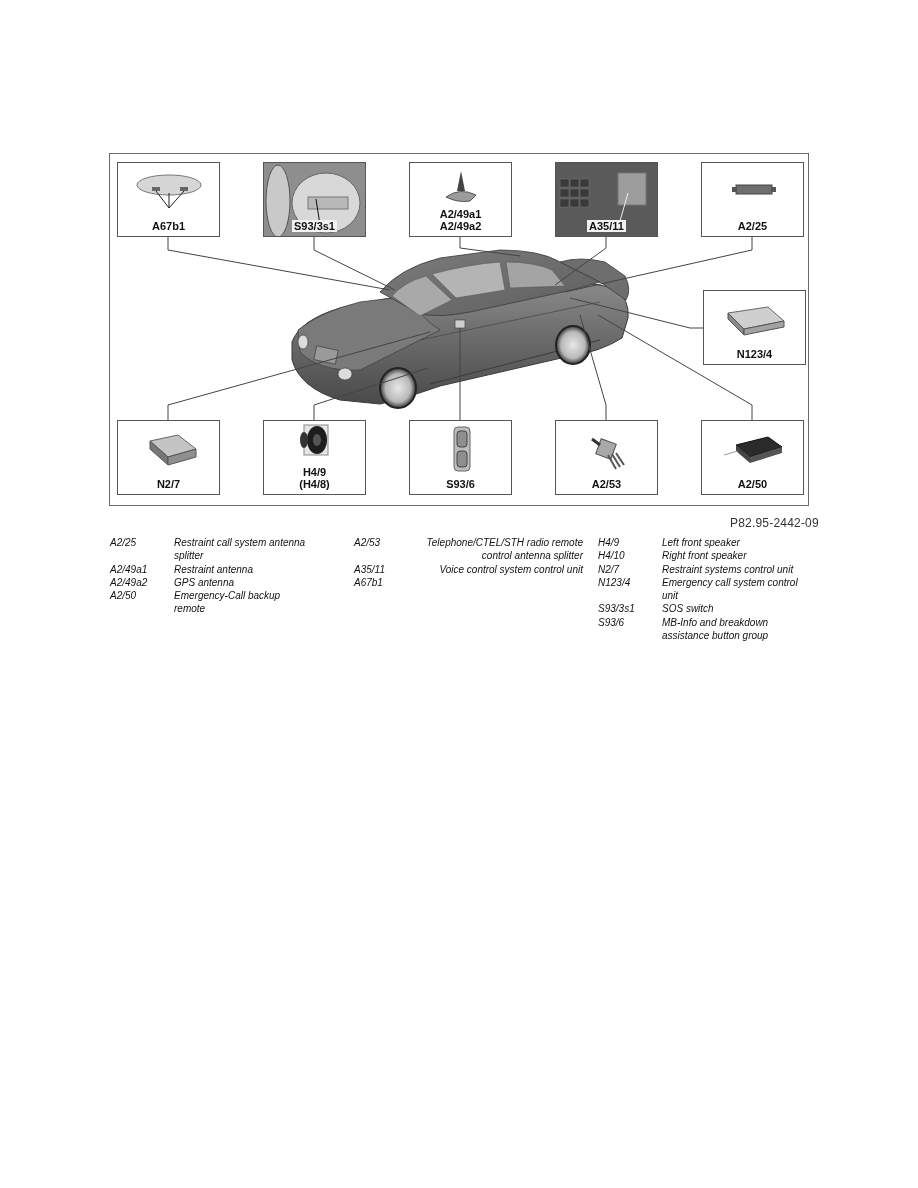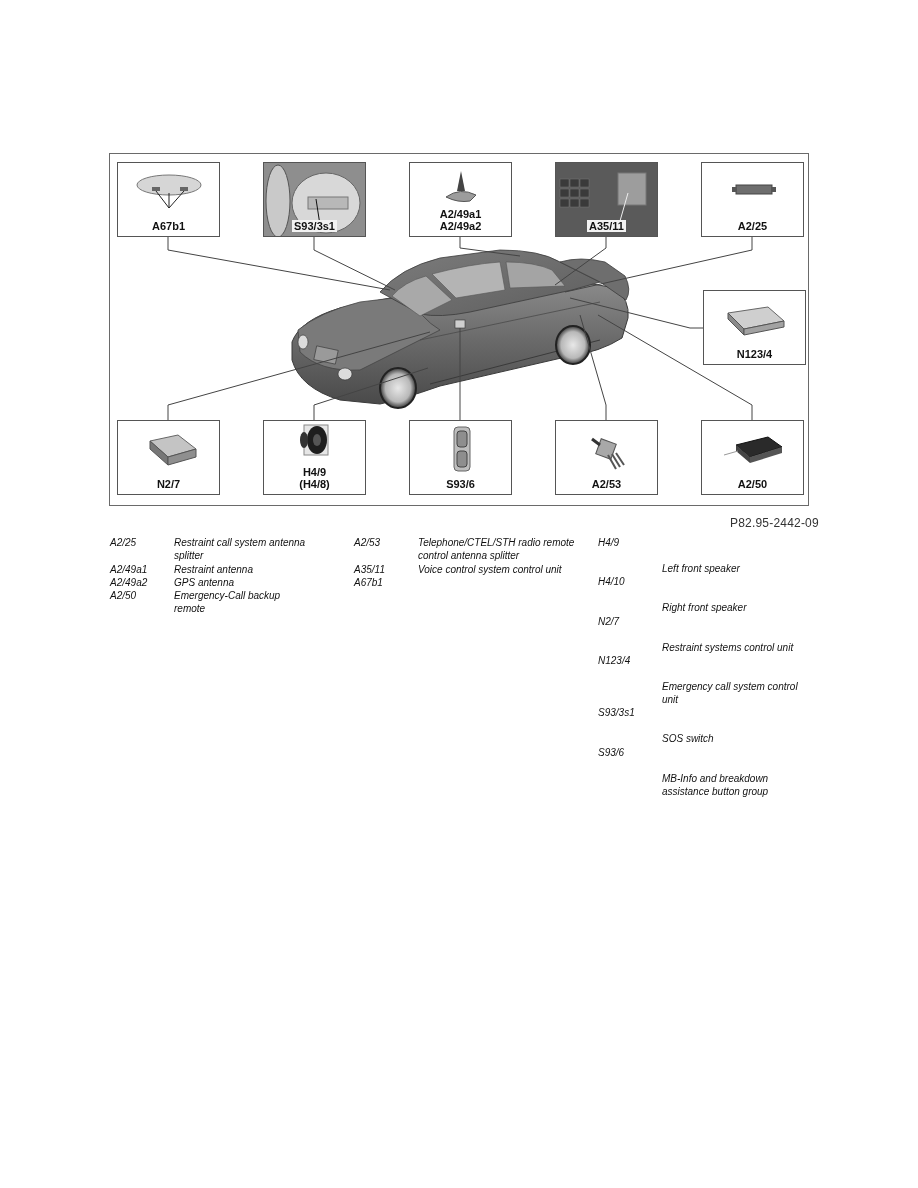--- a/index.html
+++ b/index.html
@@ -14,21 +14,21 @@
   .box .label { position:absolute; left:0; right:0; bottom:4px; text-align:center;
                 font-weight:bold; font-size:11px; line-height:12px; color:#111; }
   .box.photo .label span { background:#f2f2f2; padding:0 2px; }
   .box svg.pic { position:absolute; left:0; top:0; }
   .ref { position:absolute; left:730px; top:516px; font-size:12px; color:#333; letter-spacing:0.2px; }
   .legend { position:absolute; top:536px; font-size:10px; font-style:italic; line-height:13.3px; color:#111; }
   .legend .row { display:flex; }
   .legend .code { width:64px; flex:none; }
   .legend .desc { width:140px; }
   #leg1 { left:110px; } #leg2 { left:354px; } #leg3 { left:598px; }
-  #leg2 .desc { width:165px; } #leg3 .desc { width:152px;margin-top:26px; }
+  #leg2 .desc { width:165px;text-align:right; } #leg3 .desc { width:152px; }
 </style>
 </head>
 <body>
 
 <div class="frame"></div>
 
 <svg class="lines" viewBox="0 0 918 1188">
   <defs>
     <linearGradient id="body" x1="0" y1="0" x2="0" y2="1">
       <stop offset="0" stop-color="#8d8d8d"></stop>

